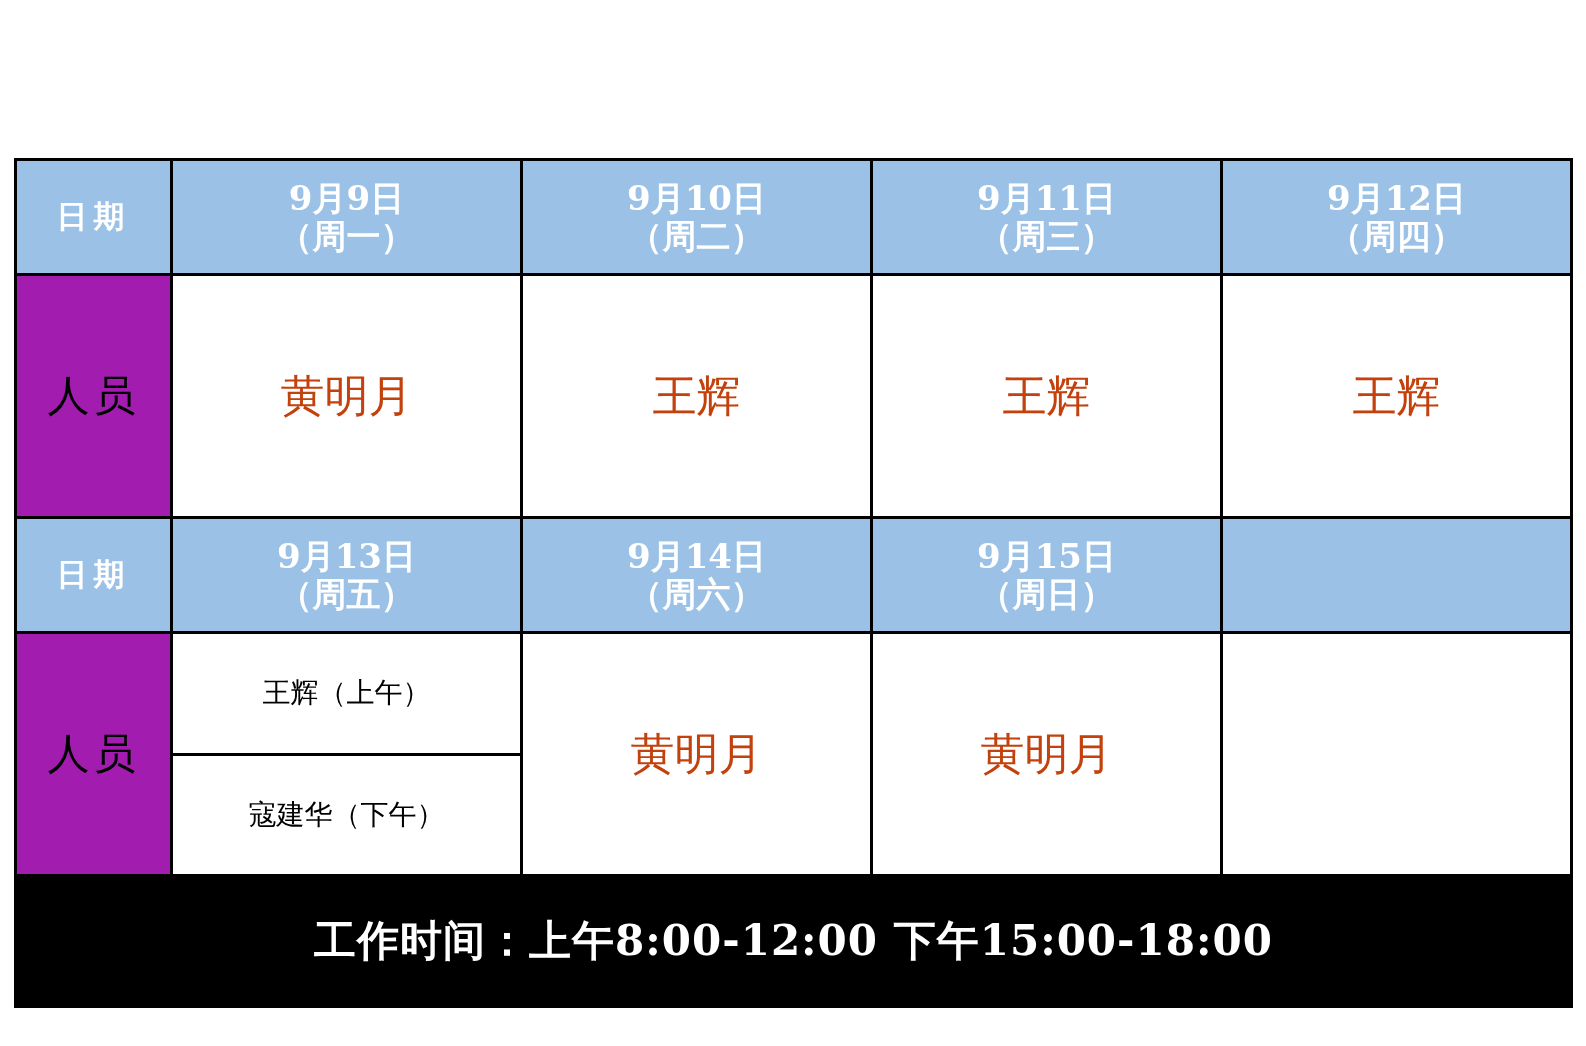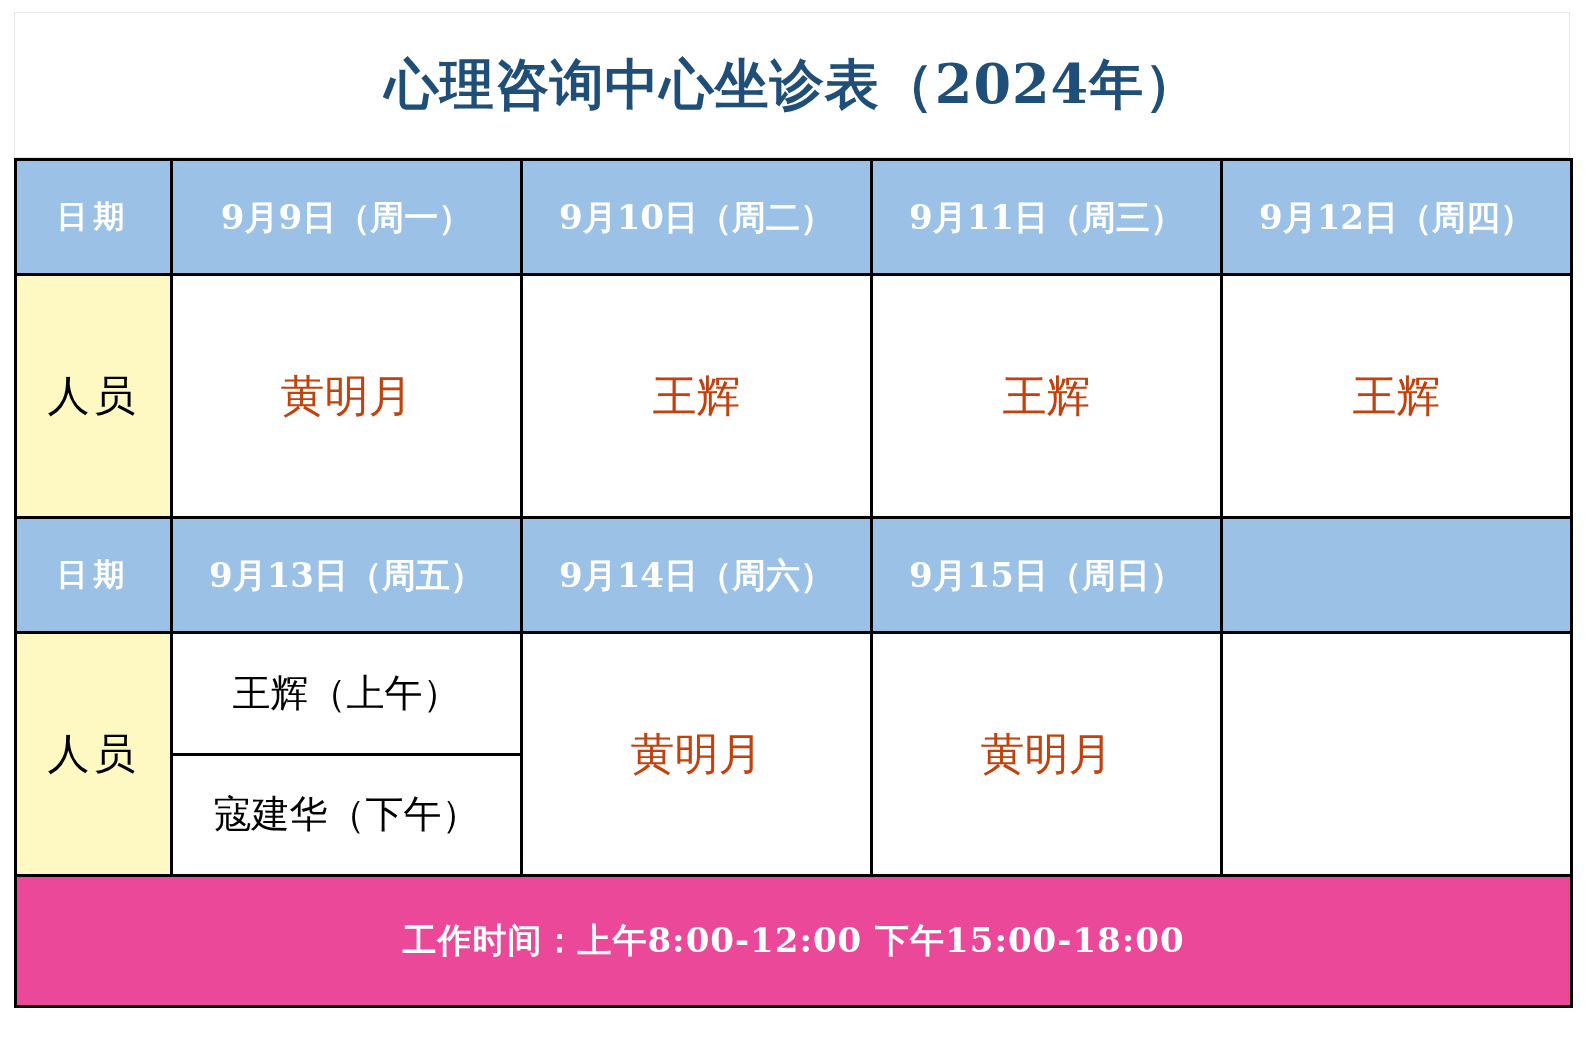--- a/index.html
+++ b/index.html
@@ -71,35 +71,35 @@
     color: #ffffff;
     font-weight: bold;
     height: 112px;
   }
   .date-label {
     font-size: 31px;
     letter-spacing: 6px;
   }
   .date-cell-inner {
     display: flex;
-    flex-direction: row;
+    flex-direction: column;
     align-items: center;
     justify-content: center;
     line-height: 1.12;
   }
   .date-line1 { font-size: 34px; }
   .date-line2 { font-size: 34px; }
 
   
   .staff-row td {
     background: #ffffff;
     height: 240px;
   }
   .staff-row td.staff-label {
-    background: #fef9c3;
+    background: #a21caf;
     color: #000000;
     font-size: 42px;
     letter-spacing: 4px;
   }
   .staff-name {
     font-size: 44px;
     color: #c2410c;
   }
 
   
@@ -110,43 +110,40 @@
   .split-inner {
     display: flex;
     flex-direction: column;
     height: 240px;
   }
   .split-part {
     flex: 1 1 50%;
     display: flex;
     align-items: center;
     justify-content: center;
-    font-size: 38px;
+    font-size: 28px;
     color: #000000;
   }
   .split-part.top { border-bottom: 3px solid #000000; }
 
   
   .footer-row td {
-    background: #ec4899;
+    background: #000000;
     color: #ffffff;
     font-weight: bold;
-    font-size: 34px;
+    font-size: 42px;
     height: 128px;
     letter-spacing: 1px;
   }
 </style>
 </head>
 <body>
 
 <div class="sheet">
 
-  <div class="title-band">
-    <div class="title-text">心理咨询中心坐诊表（2024年）</div>
-  </div>
 
   <table class="sched-table">
     <colgroup>
       <col class="c-label">
       <col class="c-day">
       <col class="c-day">
       <col class="c-day">
       <col class="c-day">
     </colgroup>
     <tbody>

